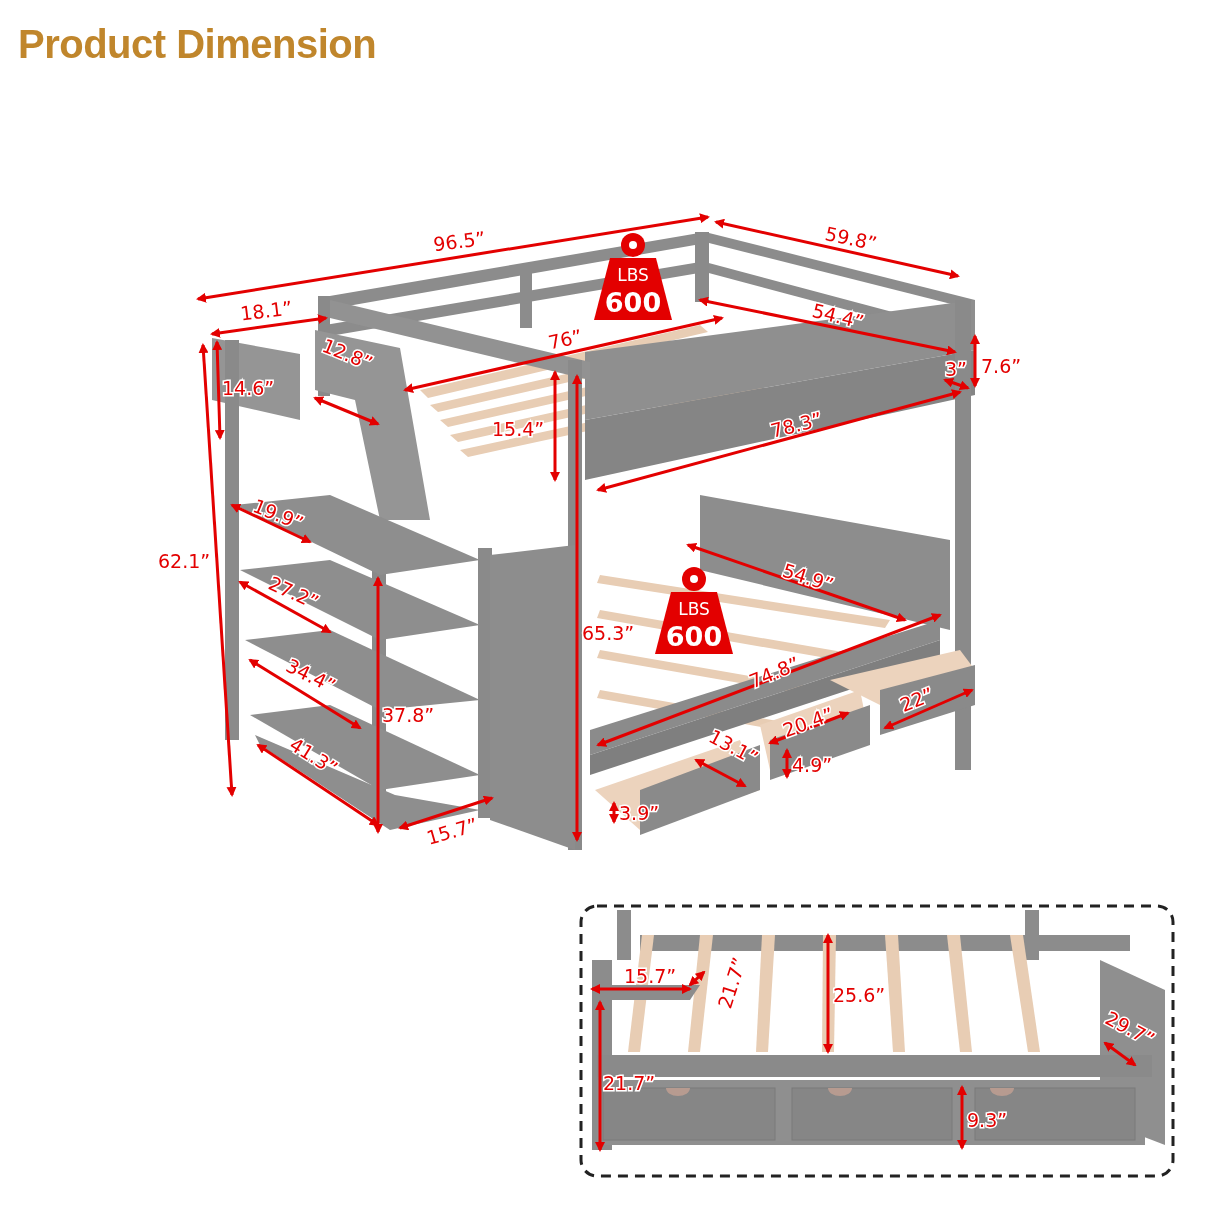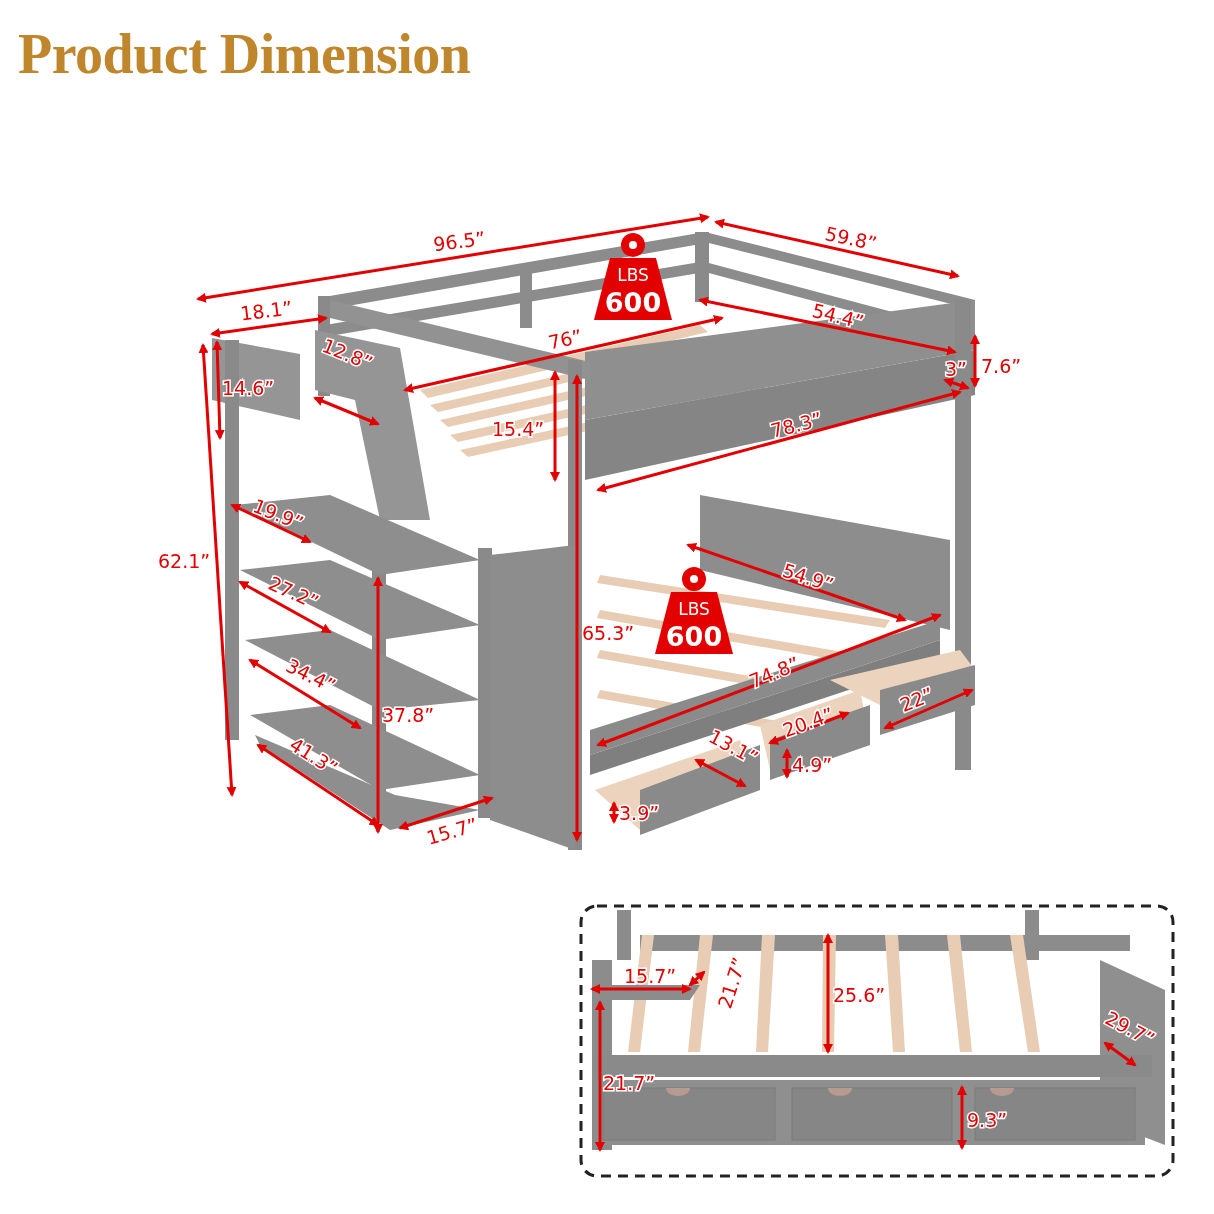--- a/index.html
+++ b/index.html
@@ -1,17 +1,17 @@
 <!DOCTYPE html>
 <html><head>
 <meta charset="utf-8">
 <style>
   html,body{margin:0;padding:0;background:#ffffff;}
   body{width:1214px;height:1214px;position:relative;overflow:hidden;font-family:"DejaVu Sans",sans-serif;}
-  .title{position:absolute;left:18px;top:22px;font-family:Liberation Serif, serif;font-weight:bold;font-size:56px;color:#c0862c;letter-spacing:-0.5px;}
+  .title{position:absolute;left:18px;top:22px;font-family:Liberation Sans, sans-serif;font-weight:bold;font-size:40px;color:#c0862c;letter-spacing:-0.5px;}
   svg{position:absolute;left:0;top:0;}
   .dim{font-family:"DejaVu Sans",sans-serif;font-size:19px;fill:#e30000;stroke:#ffffff;stroke-width:3px;paint-order:stroke;}
   .lbs{font-family:"DejaVu Sans",sans-serif;fill:#ffffff;text-anchor:middle;}
 </style>
 </head>
 <body>
 
 <div class="title">Product Dimension</div>
 
 <svg width="1214" height="1214" viewBox="0 0 1214 1214">

